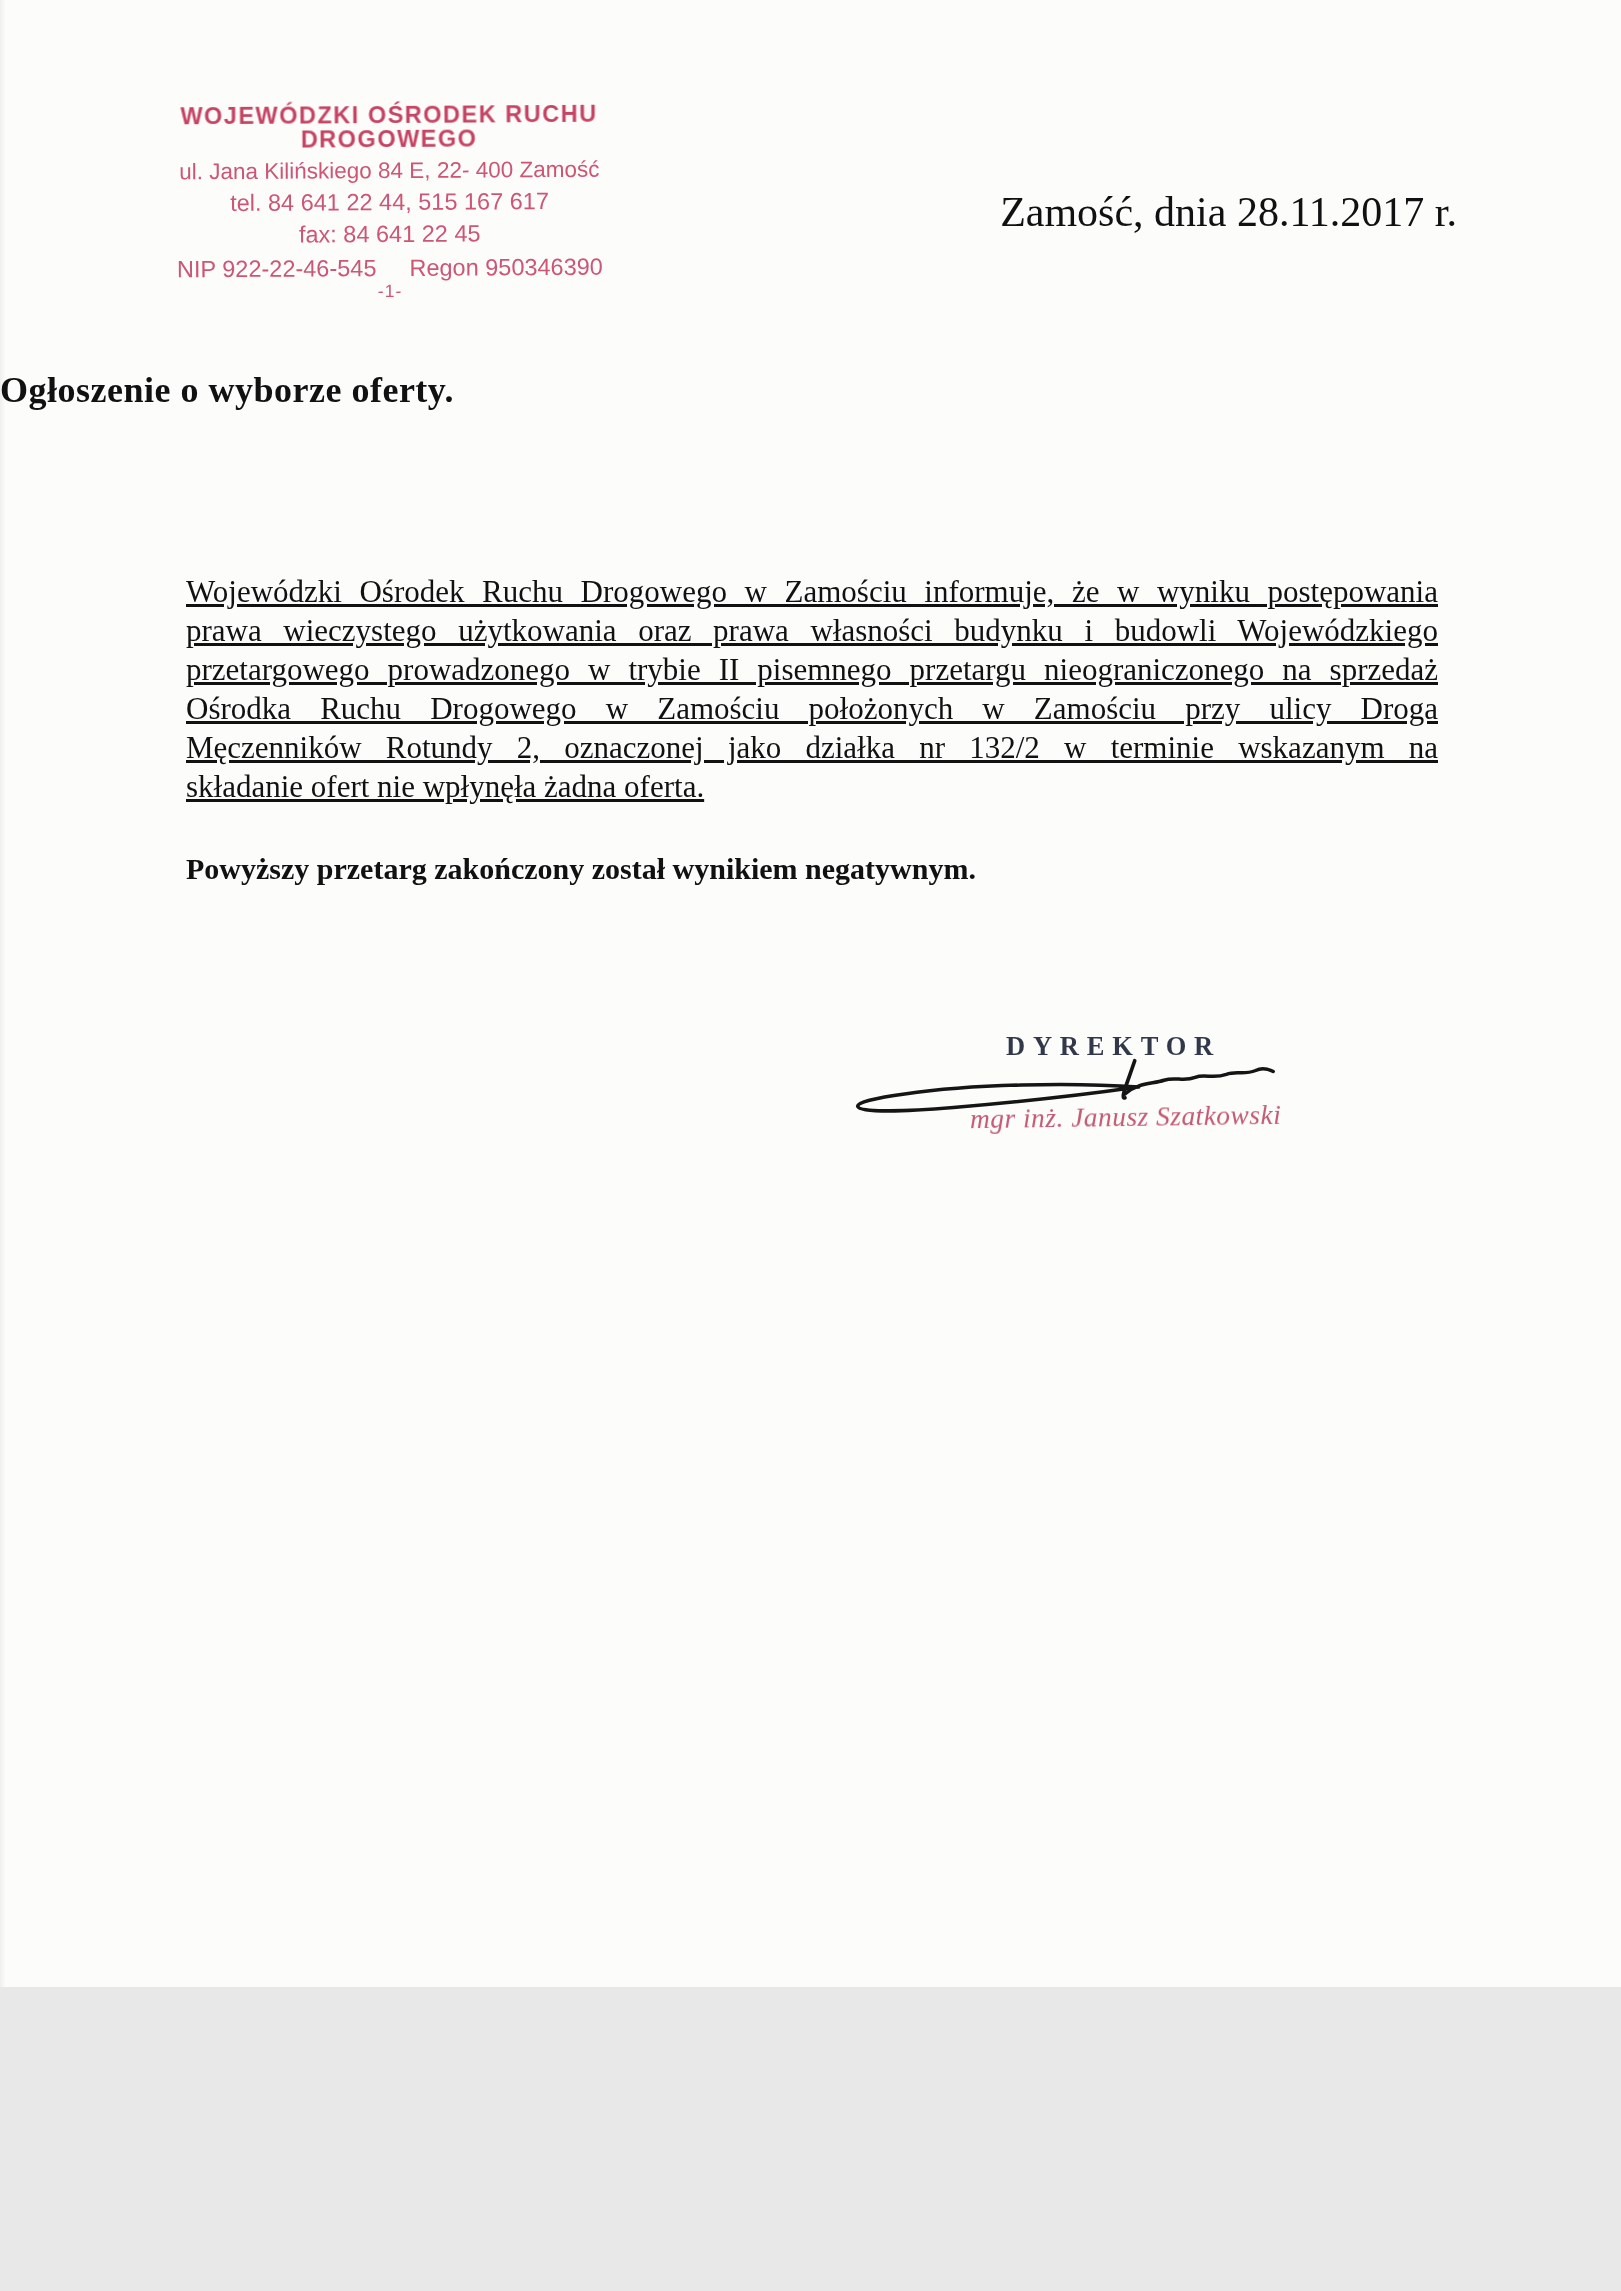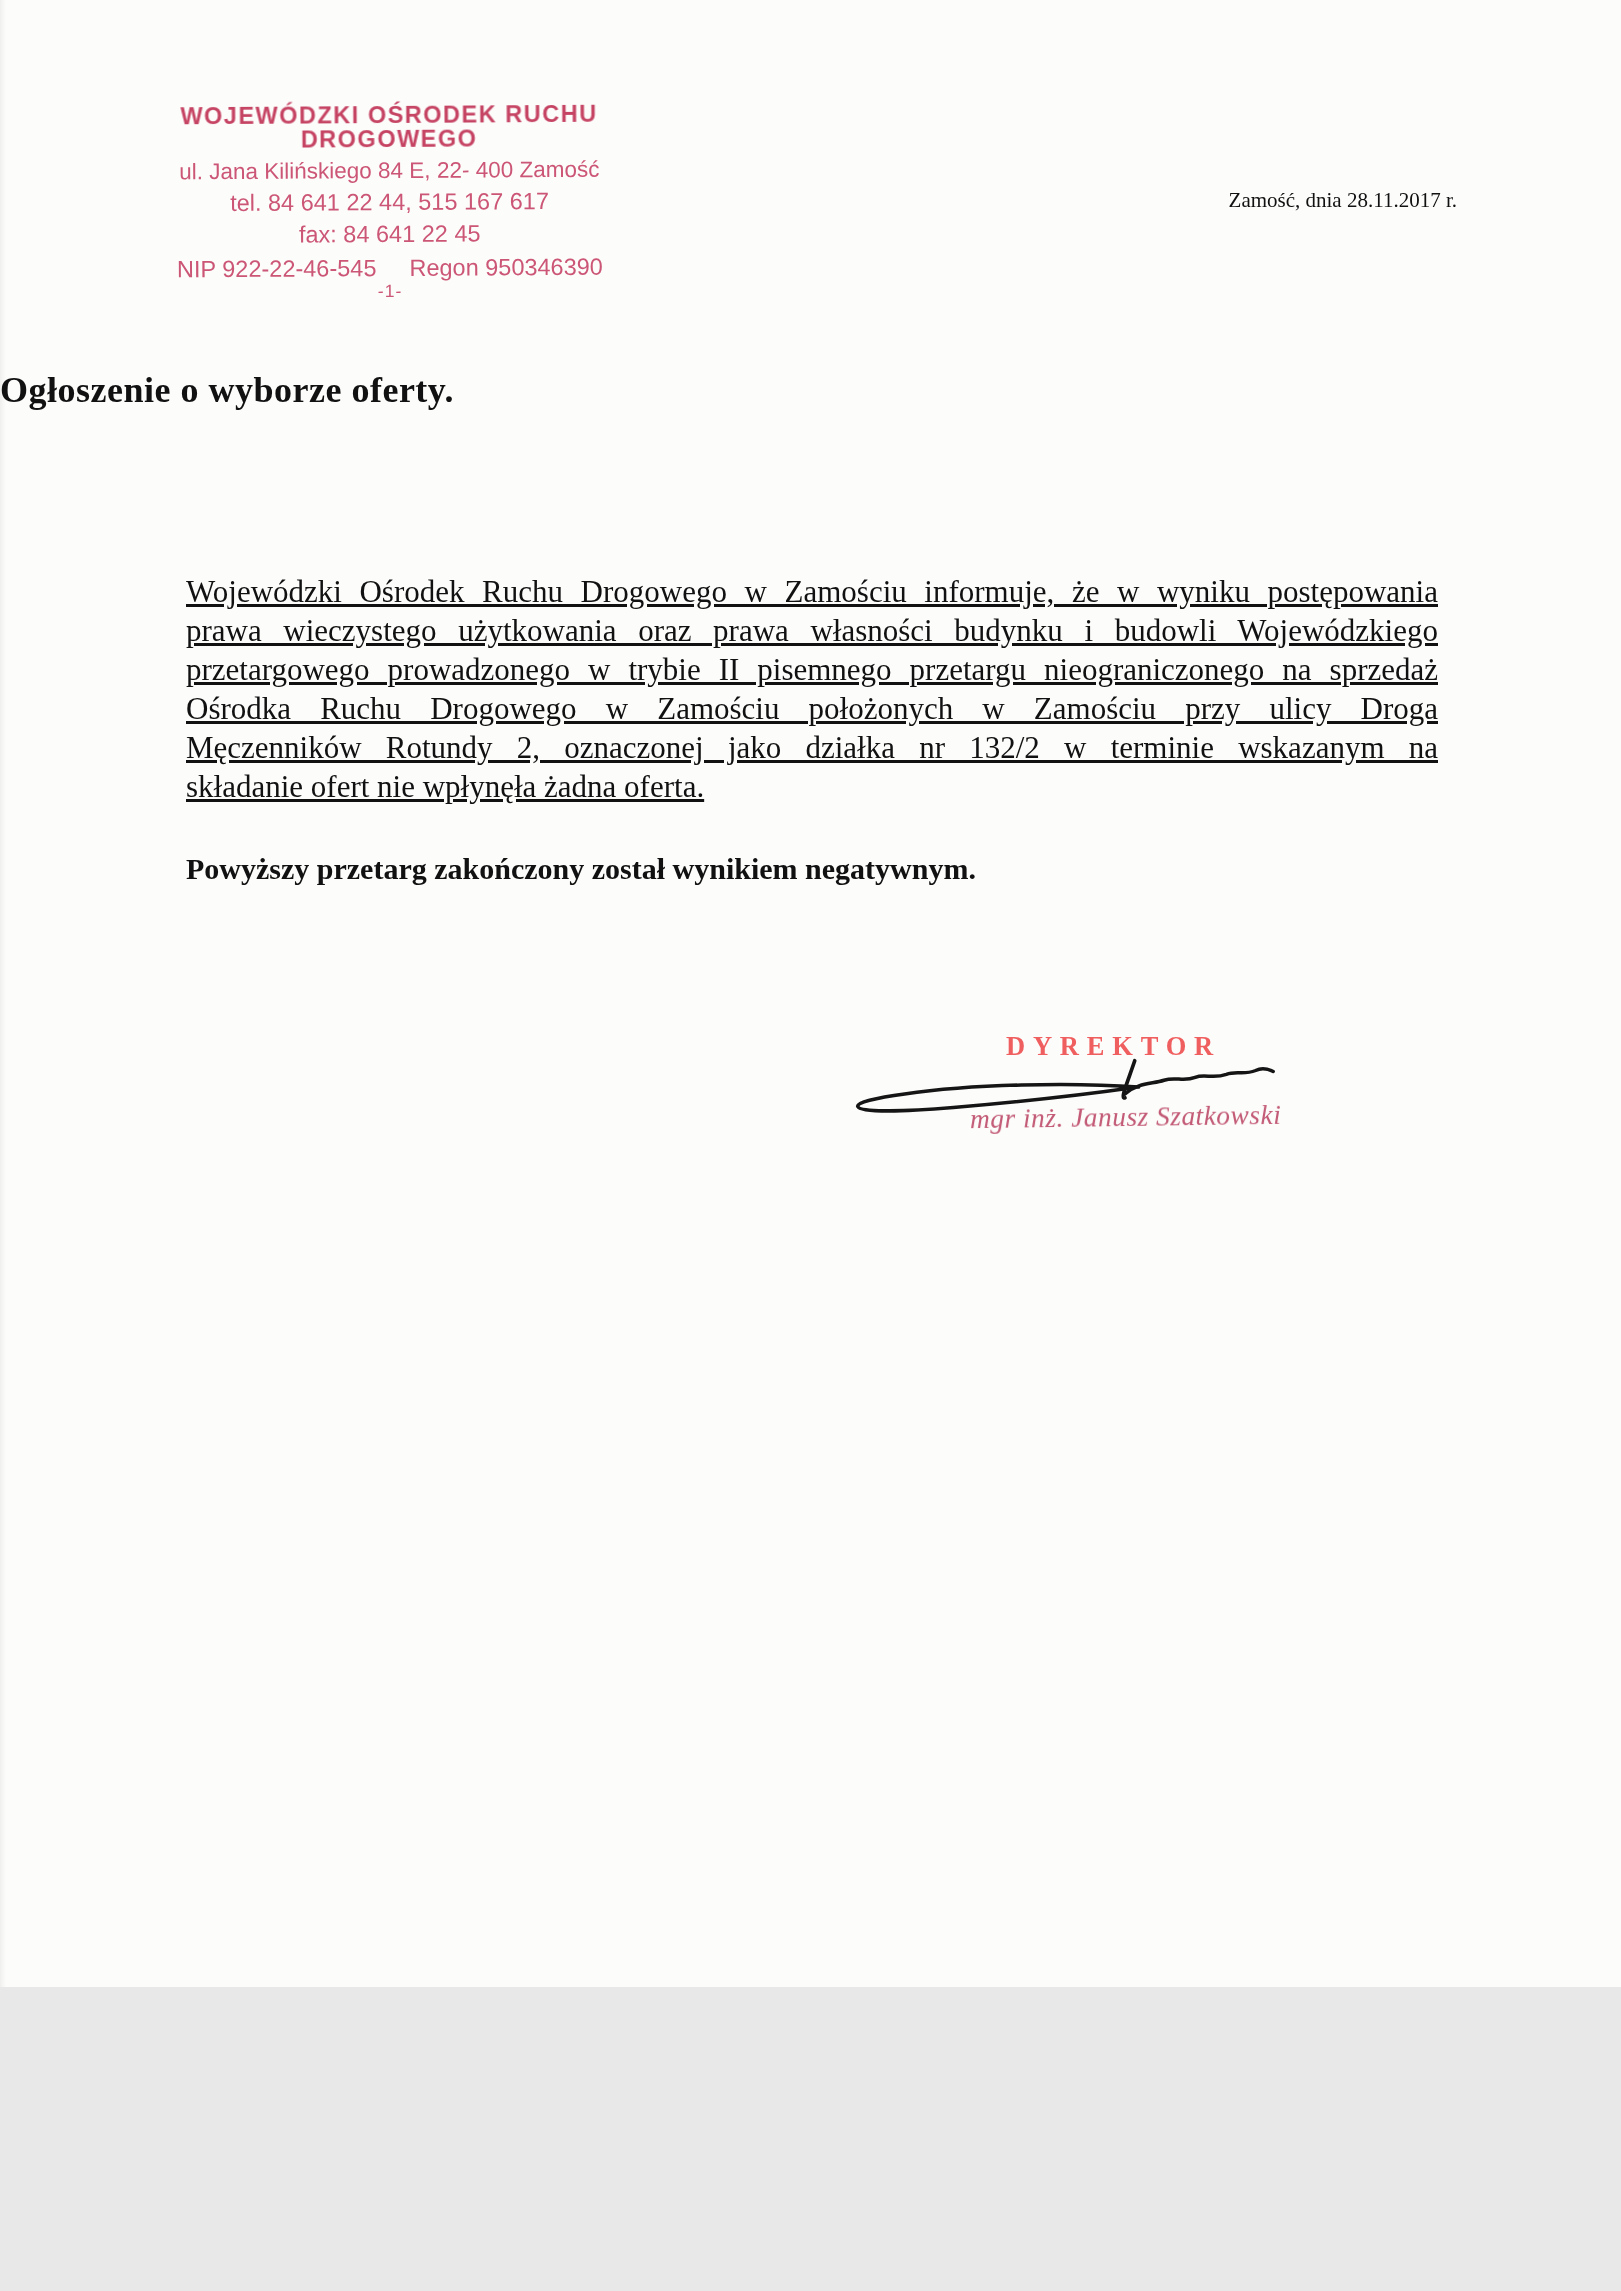--- a/index.html
+++ b/index.html
@@ -59,21 +59,21 @@
     gap: 33px;
     margin-bottom: 2.9px;
   }
   .stamp .s-page { font-size: 17.6px; letter-spacing: 1px; }
 
   
   .date-line {
     position: absolute;
     top: 188px;
     right: 164px;
-    font-size: 21px;
+    font-size: 42px;
     white-space: nowrap;
   }
 
   
   .doc-title {
     position: absolute;
     top: 369px;
     left: 0;
     width: 100%;
     text-align: left;
@@ -165,21 +165,21 @@
     <span class="line">Wojewódzki Ośrodek Ruchu Drogowego w Zamościu informuje, że w wyniku postępowania</span>
     <span class="line">prawa wieczystego użytkowania oraz prawa własności budynku i budowli Wojewódzkiego</span>
     <span class="line">przetargowego prowadzonego w trybie II pisemnego przetargu nieograniczonego na sprzedaż</span>
     <span class="line">Ośrodka Ruchu Drogowego w Zamościu położonych w Zamościu przy ulicy Droga</span>
     <span class="line">Męczenników Rotundy 2, oznaczonej jako działka nr 132/2 w terminie wskazanym na</span>
     <span class="line last">składanie ofert nie wpłynęła żadna oferta.</span>
   </div>
 
   <div class="conclusion">Powyższy przetarg zakończony został wynikiem negatywnym.</div>
 
-  <div class="sig-role" style="color: #ef4444;">DYREKTOR</div>
+  <div class="sig-role" style="color: #0f172a;">DYREKTOR</div>
 
   <svg class="sig-ink" viewBox="0 0 450 80" xmlns="http://www.w3.org/2000/svg" aria-hidden="true">
     <g fill="none" stroke-linecap="round" stroke-linejoin="round">
 
       <path class="ink" d="M 300,37 C 230,32 130,34 60,44 C 30,48 10,53 12,57 C 14,62 50,63 110,58 C 180,52 250,44 292,38" stroke-width="3.6" stroke="#151515"></path>
 
       <path class="ink" d="M 296,10 C 292,22 288,32 285,42 C 284,46 284,49 286,48" stroke-width="3.8" stroke="#151515"></path>
 
       <path class="ink" d="M 286,44 C 300,32 314,34 326,30 C 338,26 346,32 358,27 C 368,23 376,29 390,24 C 400,20 408,25 420,20 C 426,17 432,18 438,21" stroke-width="3.6" stroke="#151515"></path>
     </g>

